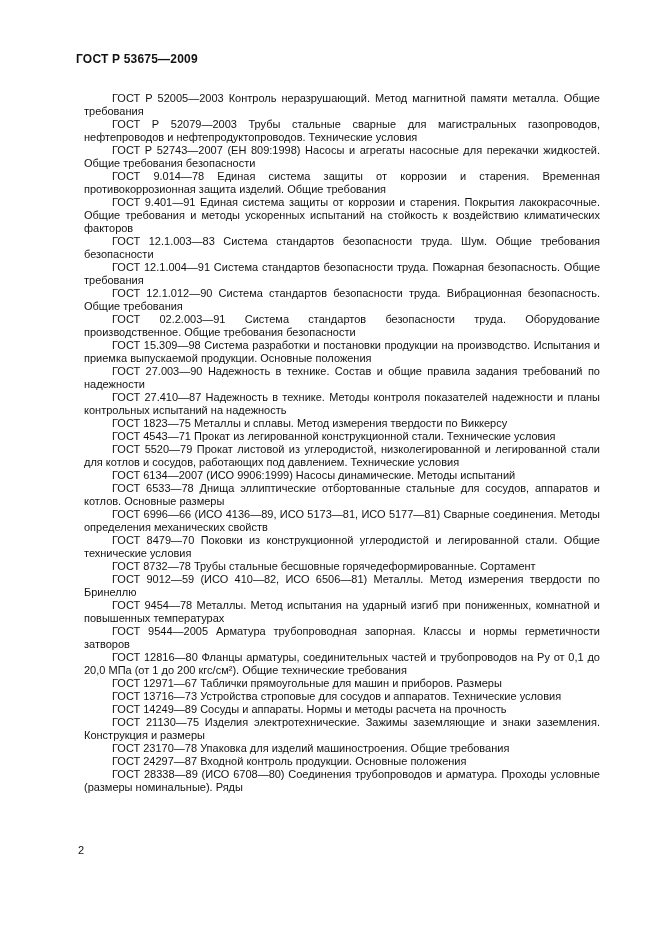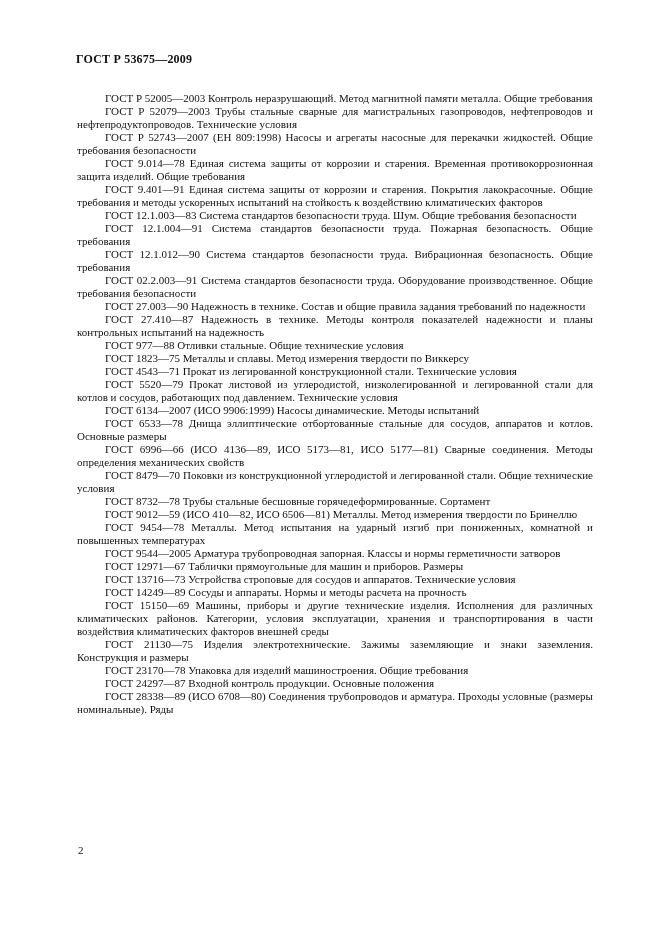--- a/index.html
+++ b/index.html
@@ -5,36 +5,36 @@
   html, body {
     margin: 0;
     padding: 0;
     background: #e8e8e8;
   }
   .page {
     position: relative;
     width: 661px;
     height: 936px;
     background: #ffffff;
-    font-family: Liberation Serif, serif;
+    font-family: Liberation Sans, sans-serif;
     color: #111111;
     overflow: hidden;
     margin: 0 auto;
   }
   .doc-header {
     position: absolute;
     left: 76px;
     top: 52px;
     font-size: 12px;
     font-weight: bold;
     letter-spacing: 0.2px;
   }
   .references {
     position: absolute;
-    left: 77px;
+    left: 84px;
     top: 92px;
     width: 516px;
   }
   .ref {
     margin: 0;
     font-size: 11px;
     line-height: 13px;
     text-align: justify;
     text-indent: 28px;
   }
@@ -54,38 +54,38 @@
   <div class="references">
       <p class="ref">ГОСТ Р 52005—2003 Контроль неразрушающий. Метод магнитной памяти металла. Общие требования</p>
       <p class="ref">ГОСТ Р 52079—2003 Трубы стальные сварные для магистральных газопроводов, нефтепроводов и нефтепродуктопроводов. Технические условия</p>
       <p class="ref">ГОСТ Р 52743—2007 (ЕН 809:1998) Насосы и агрегаты насосные для перекачки жидкостей. Общие требования безопасности</p>
       <p class="ref">ГОСТ 9.014—78 Единая система защиты от коррозии и старения. Временная противокоррозионная защита изделий. Общие требования</p>
       <p class="ref">ГОСТ 9.401—91 Единая система защиты от коррозии и старения. Покрытия лакокрасочные. Общие требования и методы ускоренных испытаний на стойкость к воздействию климатических факторов</p>
       <p class="ref">ГОСТ 12.1.003—83 Система стандартов безопасности труда. Шум. Общие требования безопасности</p>
       <p class="ref">ГОСТ 12.1.004—91 Система стандартов безопасности труда. Пожарная безопасность. Общие требования</p>
       <p class="ref">ГОСТ 12.1.012—90 Система стандартов безопасности труда. Вибрационная безопасность. Общие требования</p>
       <p class="ref">ГОСТ 02.2.003—91 Система стандартов безопасности труда. Оборудование производственное. Общие требования безопасности</p>
+      <p class="ref">ГОСТ 15.309—98 Система разработки и постановки продукции на производство. Испытания и приемка выпускаемой продукции. Основные положения</p>
       <p class="ref">ГОСТ 27.003—90 Надежность в технике. Состав и общие правила задания требований по надежности</p>
       <p class="ref">ГОСТ 27.410—87 Надежность в технике. Методы контроля показателей надежности и планы контрольных испытаний на надежность</p>
-      <p class="ref">ГОСТ 977—88 Отливки стальные. Общие технические условия</p>
       <p class="ref">ГОСТ 1823—75 Металлы и сплавы. Метод измерения твердости по Виккерсу</p>
       <p class="ref">ГОСТ 4543—71 Прокат из легированной конструкционной стали. Технические условия</p>
       <p class="ref">ГОСТ 5520—79 Прокат листовой из углеродистой, низколегированной и легированной стали для котлов и сосудов, работающих под давлением. Технические условия</p>
       <p class="ref">ГОСТ 6134—2007 (ИСО 9906:1999) Насосы динамические. Методы испытаний</p>
       <p class="ref">ГОСТ 6533—78 Днища эллиптические отбортованные стальные для сосудов, аппаратов и котлов. Основные размеры</p>
       <p class="ref">ГОСТ 6996—66 (ИСО 4136—89, ИСО 5173—81, ИСО 5177—81) Сварные соединения. Методы определения механических свойств</p>
       <p class="ref">ГОСТ 8479—70 Поковки из конструкционной углеродистой и легированной стали. Общие технические условия</p>
       <p class="ref">ГОСТ 8732—78 Трубы стальные бесшовные горячедеформированные. Сортамент</p>
       <p class="ref">ГОСТ 9012—59 (ИСО 410—82, ИСО 6506—81) Металлы. Метод измерения твердости по Бринеллю</p>
       <p class="ref">ГОСТ 9454—78 Металлы. Метод испытания на ударный изгиб при пониженных, комнатной и повышенных температурах</p>
       <p class="ref">ГОСТ 9544—2005 Арматура трубопроводная запорная. Классы и нормы герметичности затворов</p>
+      <p class="ref">ГОСТ 12816—80 Фланцы арматуры, соединительных частей и трубопроводов на Ру от 0,1 до 20,0 МПа (от 1 до 200 кгс/см²). Общие технические требования</p>
       <p class="ref">ГОСТ 12971—67 Таблички прямоугольные для машин и приборов. Размеры</p>
       <p class="ref">ГОСТ 13716—73 Устройства строповые для сосудов и аппаратов. Технические условия</p>
       <p class="ref">ГОСТ 14249—89 Сосуды и аппараты. Нормы и методы расчета на прочность</p>
-      <p class="ref">ГОСТ 15150—69 Машины, приборы и другие технические изделия. Исполнения для различных климатических районов. Категории, условия эксплуатации, хранения и транспортирования в части воздействия климатических факторов внешней среды</p>
       <p class="ref">ГОСТ 21130—75 Изделия электротехнические. Зажимы заземляющие и знаки заземления. Конструкция и размеры</p>
       <p class="ref">ГОСТ 23170—78 Упаковка для изделий машиностроения. Общие требования</p>
       <p class="ref">ГОСТ 24297—87 Входной контроль продукции. Основные положения</p>
       <p class="ref">ГОСТ 28338—89 (ИСО 6708—80) Соединения трубопроводов и арматура. Проходы условные (размеры номинальные). Ряды</p>
     </div>
 
   <div class="page-number">2</div>
 </div>
 
 </body></html>

